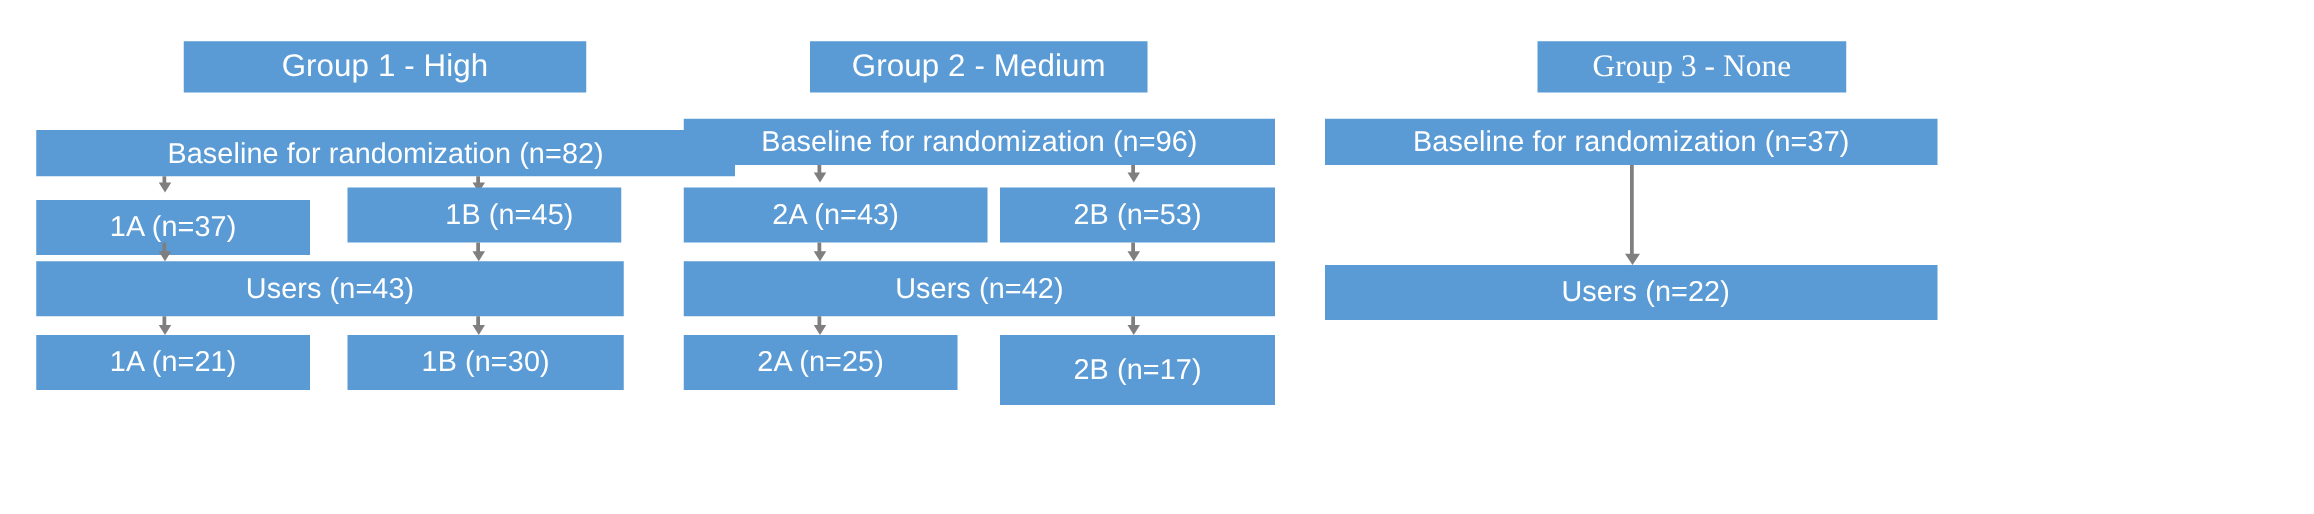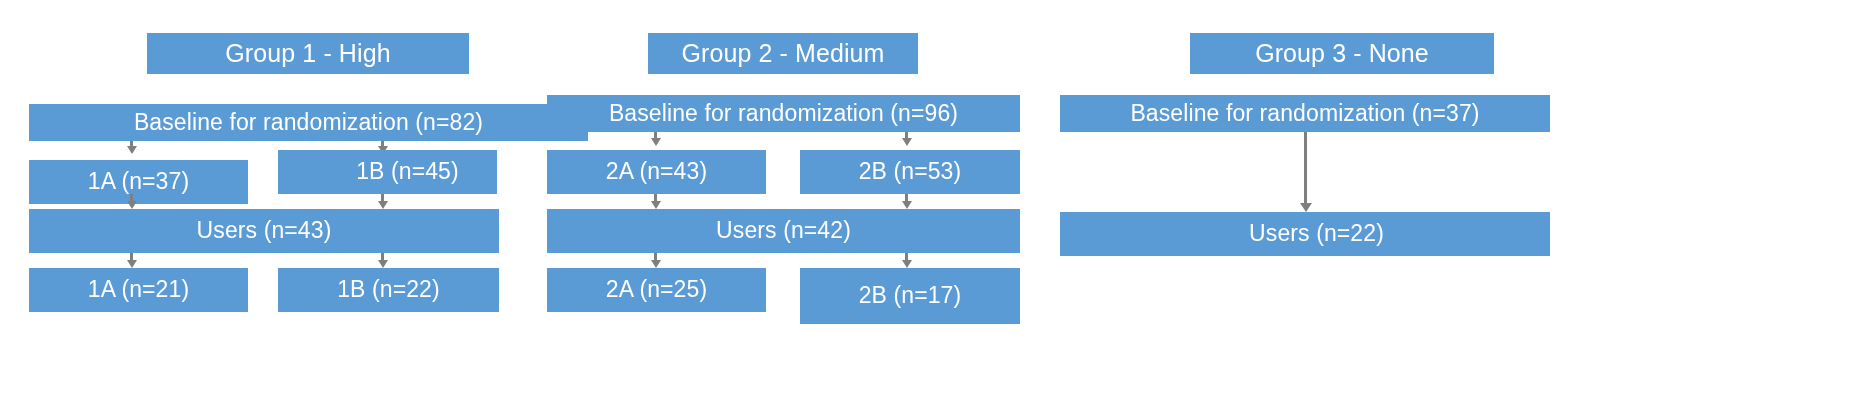--- a/index.html
+++ b/index.html
@@ -76,44 +76,44 @@
 
   <div class="arrow" style="left:130px; top:194px; height:8px;"></div>
   <div class="arrow" style="left:381px; top:194px; height:8px;"></div>
 
   <div class="box node-box" style="left:29px; top:209px; width:470px; height:44px;">Users (n=43)</div>
 
   <div class="arrow" style="left:130px; top:253px; height:8px;"></div>
   <div class="arrow" style="left:381px; top:253px; height:8px;"></div>
 
   <div class="box node-box" style="left:29px; top:268px; width:219px; height:44px;">1A (n=21)</div>
-  <div class="box node-box" style="left:278px; top:268px; width:221px; height:44px;">1B (n=22)</div>
+  <div class="box node-box" style="left:278px; top:268px; width:221px; height:44px;">1B (n=30)</div>
 
   <div class="box title-box" style="left:648px; top:33px; width:270px; height:41px;">Group 2 - Medium</div>
 
   <div class="box node-box" style="left:547px; top:95px; width:473px; height:37px;">Baseline for randomization (n=96)</div>
 
   <div class="arrow" style="left:654px; top:132px; height:7px;"></div>
   <div class="arrow" style="left:905px; top:132px; height:7px;"></div>
 
-  <div class="box node-box" style="left:547px; top:150px; width:219px; height:44px;">2A (n=43)</div>
+  <div class="box node-box" style="left:547px; top:150px; width:243px; height:44px;">2A (n=43)</div>
   <div class="box node-box" style="left:800px; top:150px; width:220px; height:44px;">2B (n=53)</div>
 
   <div class="arrow" style="left:654px; top:194px; height:8px;"></div>
   <div class="arrow" style="left:905px; top:194px; height:8px;"></div>
 
   <div class="box node-box" style="left:547px; top:209px; width:473px; height:44px;">Users (n=42)</div>
 
   <div class="arrow" style="left:654px; top:253px; height:8px;"></div>
   <div class="arrow" style="left:905px; top:253px; height:8px;"></div>
 
   <div class="box node-box" style="left:547px; top:268px; width:219px; height:44px;">2A (n=25)</div>
   <div class="box node-box" style="left:800px; top:268px; width:220px; height:56px;">2B (n=17)</div>
 
-  <div class="box title-box" style="left:1190px; top:33px; width:304px; height:41px;">Group 3 - None</div>
+  <div class="box title-box" style="left:1230px; top:33px; width:247px; height:41px;font-family:Liberation Serif, serif;">Group 3 - None</div>
 
   <div class="box node-box" style="left:1060px; top:95px; width:490px; height:37px;">Baseline for randomization (n=37)</div>
 
   <div class="arrow long" style="left:1304px; top:132px; height:72px;"></div>
 
   <div class="box node-box" style="left:1060px; top:212px; width:490px; height:44px;padding-left:23px;">Users (n=22)</div>
 
 </div>
 
 </body></html>

